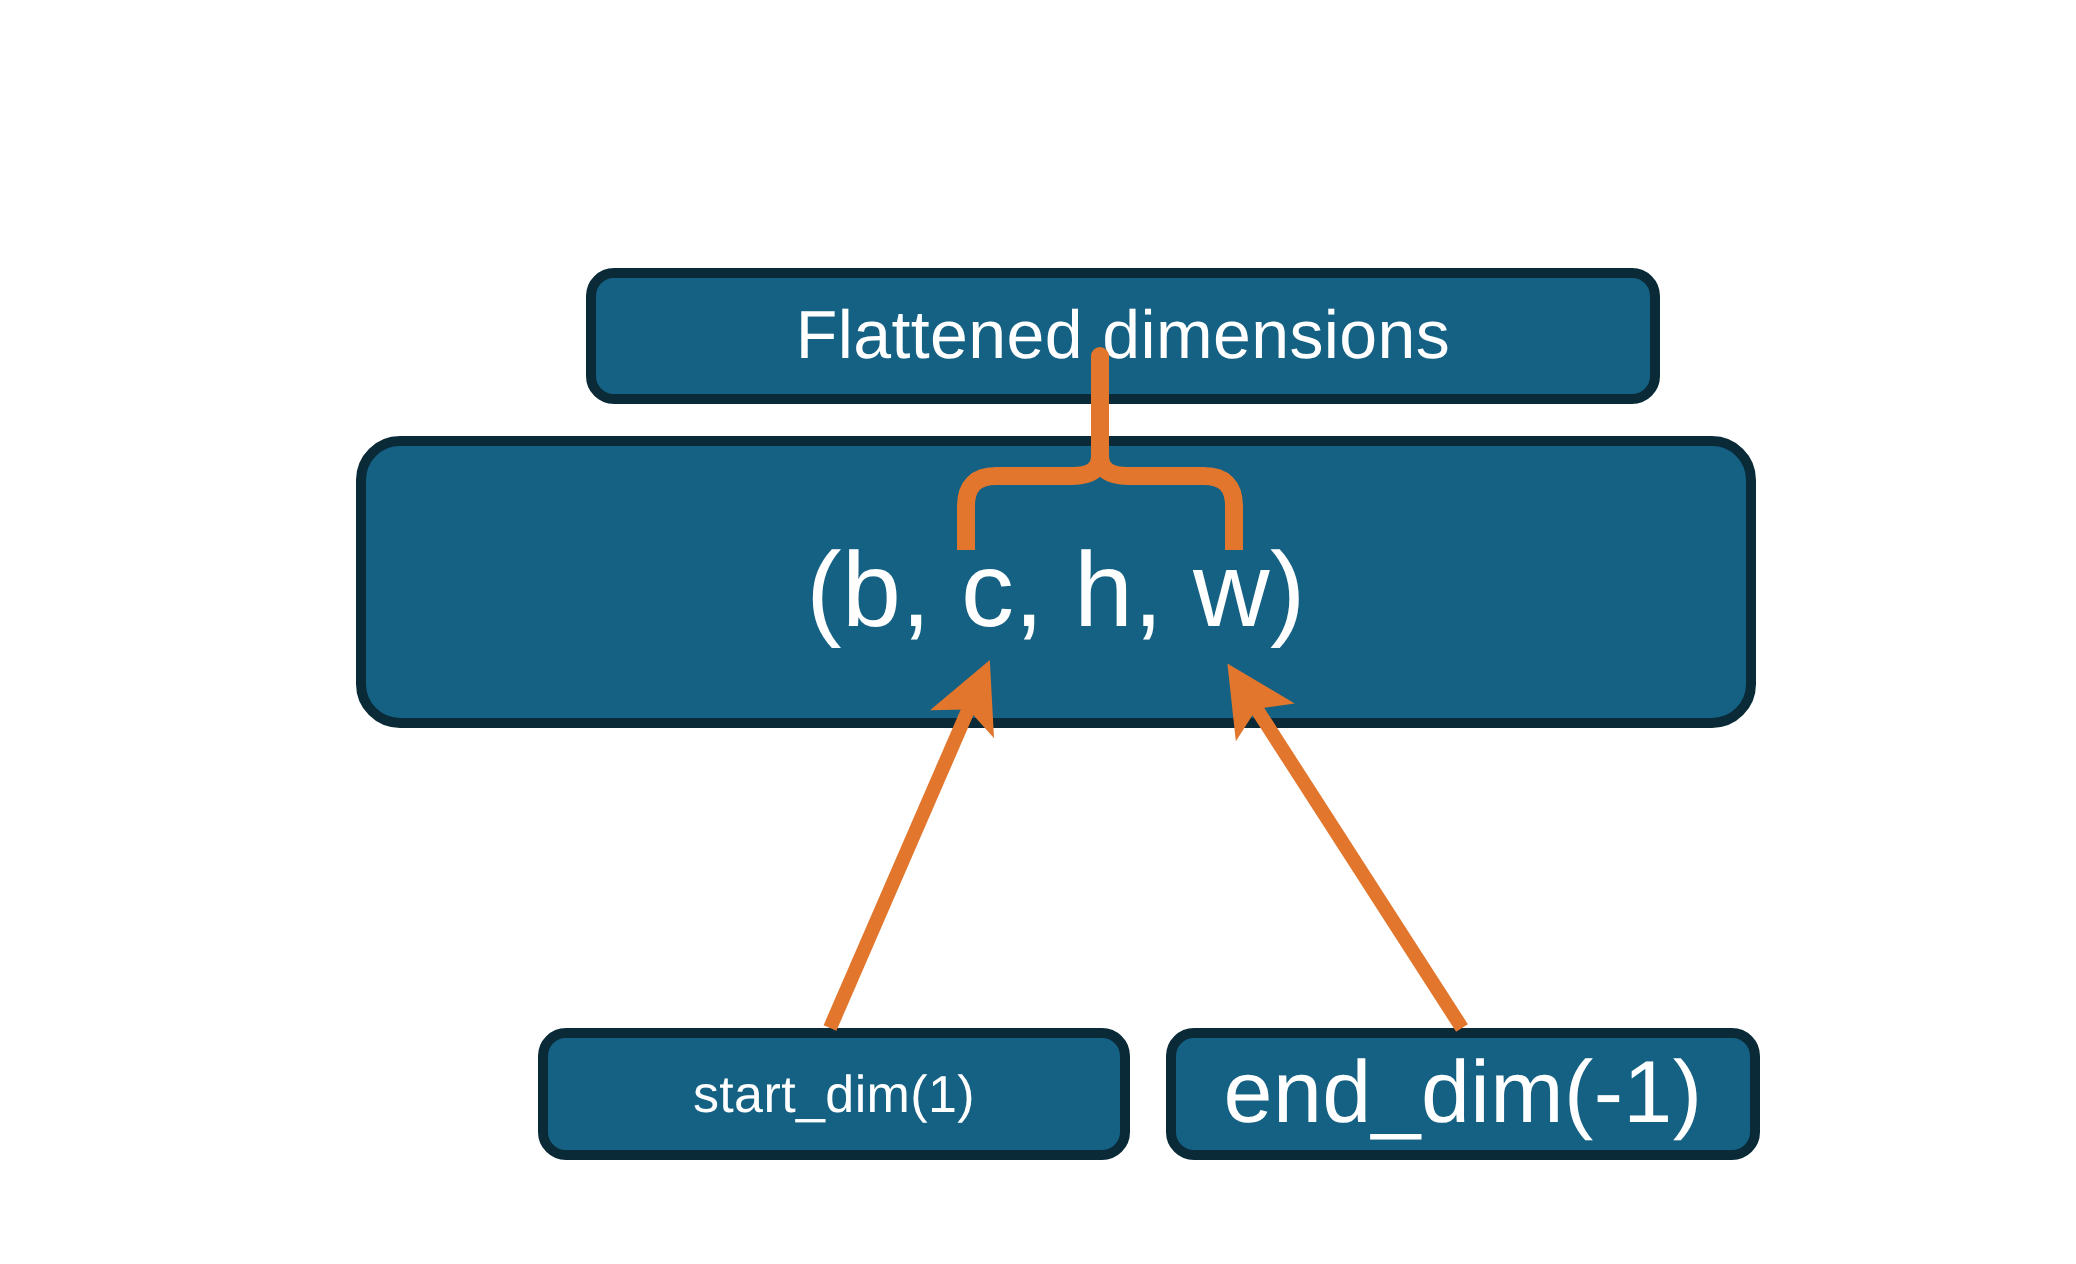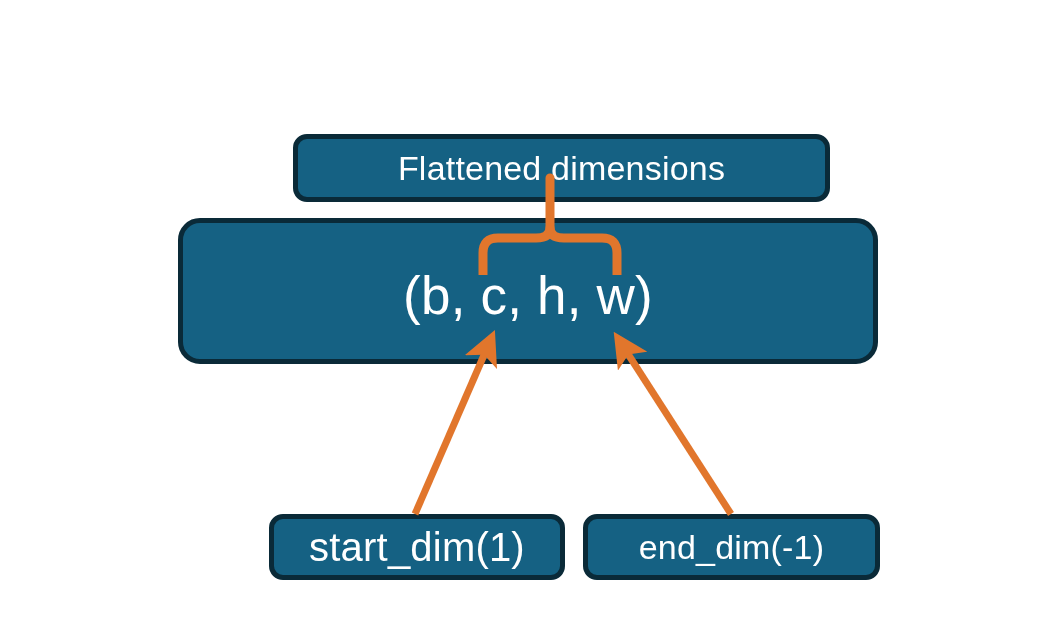--- a/index.html
+++ b/index.html
@@ -48,29 +48,29 @@
     width: 700px;
     height: 146px;
     font-size: 53px;
     border-radius: 22px;
   }
   #node-start-dim {
     left: 269px;
     top: 514px;
     width: 296px;
     height: 66px;
-    font-size: 40px;
+    font-size: 26px;
     border-radius: 14px;
   }
   #node-end-dim {
     left: 583px;
     top: 514px;
     width: 297px;
     height: 66px;
-    font-size: 34px;
+    font-size: 44px;
     border-radius: 14px;
   }
   .node-label {
     line-height: 1;
     white-space: nowrap;
   }
   #tensor-label {
     position: relative;
     top: 4px;
   }

